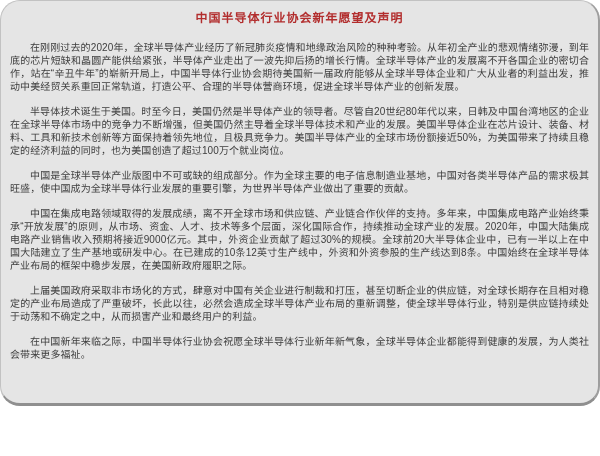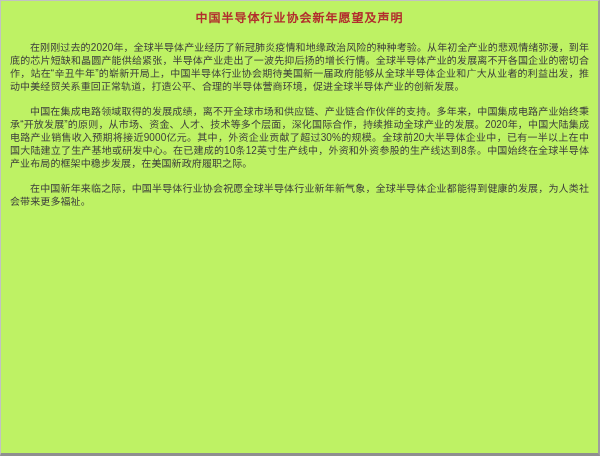--- a/index.html
+++ b/index.html
@@ -4,29 +4,30 @@
 <style>
   html, body {
     margin: 0;
     padding: 0;
     background: #ffffff;
     font-family: "Liberation Sans", sans-serif;
   }
   .page {
     position: relative;
     width: 600px;
-    height: 456px;
+    height: 406px;
     box-sizing: border-box;
-    background: #bef264;
+    background: #e5e5e5;
     border-top: 1px solid #c2c2c2;
     border-left: 1px solid #c2c2c2;
     border-right: 2px solid #9e9e9e;
     border-bottom: 3px solid #8f8f8f;
     padding: 7px 9px 6px 9px;
     overflow: hidden;
+    border-radius: 20px;
   }
   .doc-title {
     margin: 0 0 16px 0;
     text-align: center;
     font-size: 12px;
     font-weight: bold;
     color: #b22d2d;
     letter-spacing: 1px;
   }
   .doc-body p {
@@ -40,17 +41,20 @@
   }
 </style>
 </head>
 <body>
 
 <div class="page">
   <h1 class="doc-title">中国半导体行业协会新年愿望及声明</h1>
 
   <div class="doc-body">
       <p>在刚刚过去的2020年，全球半导体产业经历了新冠肺炎疫情和地缘政治风险的种种考验。从年初全产业的悲观情绪弥漫，到年底的芯片短缺和晶圆产能供给紧张，半导体产业走出了一波先抑后扬的增长行情。全球半导体产业的发展离不开各国企业的密切合作，站在“辛丑牛年”的崭新开局上，中国半导体行业协会期待美国新一届政府能够从全球半导体企业和广大从业者的利益出发，推动中美经贸关系重回正常轨道，打造公平、合理的半导体营商环境，促进全球半导体产业的创新发展。</p>
+      <p>半导体技术诞生于美国。时至今日，美国仍然是半导体产业的领导者。尽管自20世纪80年代以来，日韩及中国台湾地区的企业在全球半导体市场中的竞争力不断增强，但美国仍然主导着全球半导体技术和产业的发展。美国半导体企业在芯片设计、装备、材料、工具和新技术创新等方面保持着领先地位，且极具竞争力。美国半导体产业的全球市场份额接近50%，为美国带来了持续且稳定的经济利益的同时，也为美国创造了超过100万个就业岗位。</p>
+      <p>中国是全球半导体产业版图中不可或缺的组成部分。作为全球主要的电子信息制造业基地，中国对各类半导体产品的需求极其旺盛，使中国成为全球半导体行业发展的重要引擎，为世界半导体产业做出了重要的贡献。</p>
       <p>中国在集成电路领域取得的发展成绩，离不开全球市场和供应链、产业链合作伙伴的支持。多年来，中国集成电路产业始终秉承“开放发展”的原则，从市场、资金、人才、技术等多个层面，深化国际合作，持续推动全球产业的发展。2020年，中国大陆集成电路产业销售收入预期将接近9000亿元。其中，外资企业贡献了超过30%的规模。全球前20大半导体企业中，已有一半以上在中国大陆建立了生产基地或研发中心。在已建成的10条12英寸生产线中，外资和外资参股的生产线达到8条。中国始终在全球半导体产业布局的框架中稳步发展，在美国新政府履职之际。</p>
+      <p>上届美国政府采取非市场化的方式，肆意对中国有关企业进行制裁和打压，甚至切断企业的供应链，对全球长期存在且相对稳定的产业布局造成了严重破坏，长此以往，必然会造成全球半导体产业布局的重新调整，使全球半导体行业，特别是供应链持续处于动荡和不确定之中，从而损害产业和最终用户的利益。</p>
       <p>在中国新年来临之际，中国半导体行业协会祝愿全球半导体行业新年新气象，全球半导体企业都能得到健康的发展，为人类社会带来更多福祉。</p>
     </div>
 
 </div>
 
 </body></html>

